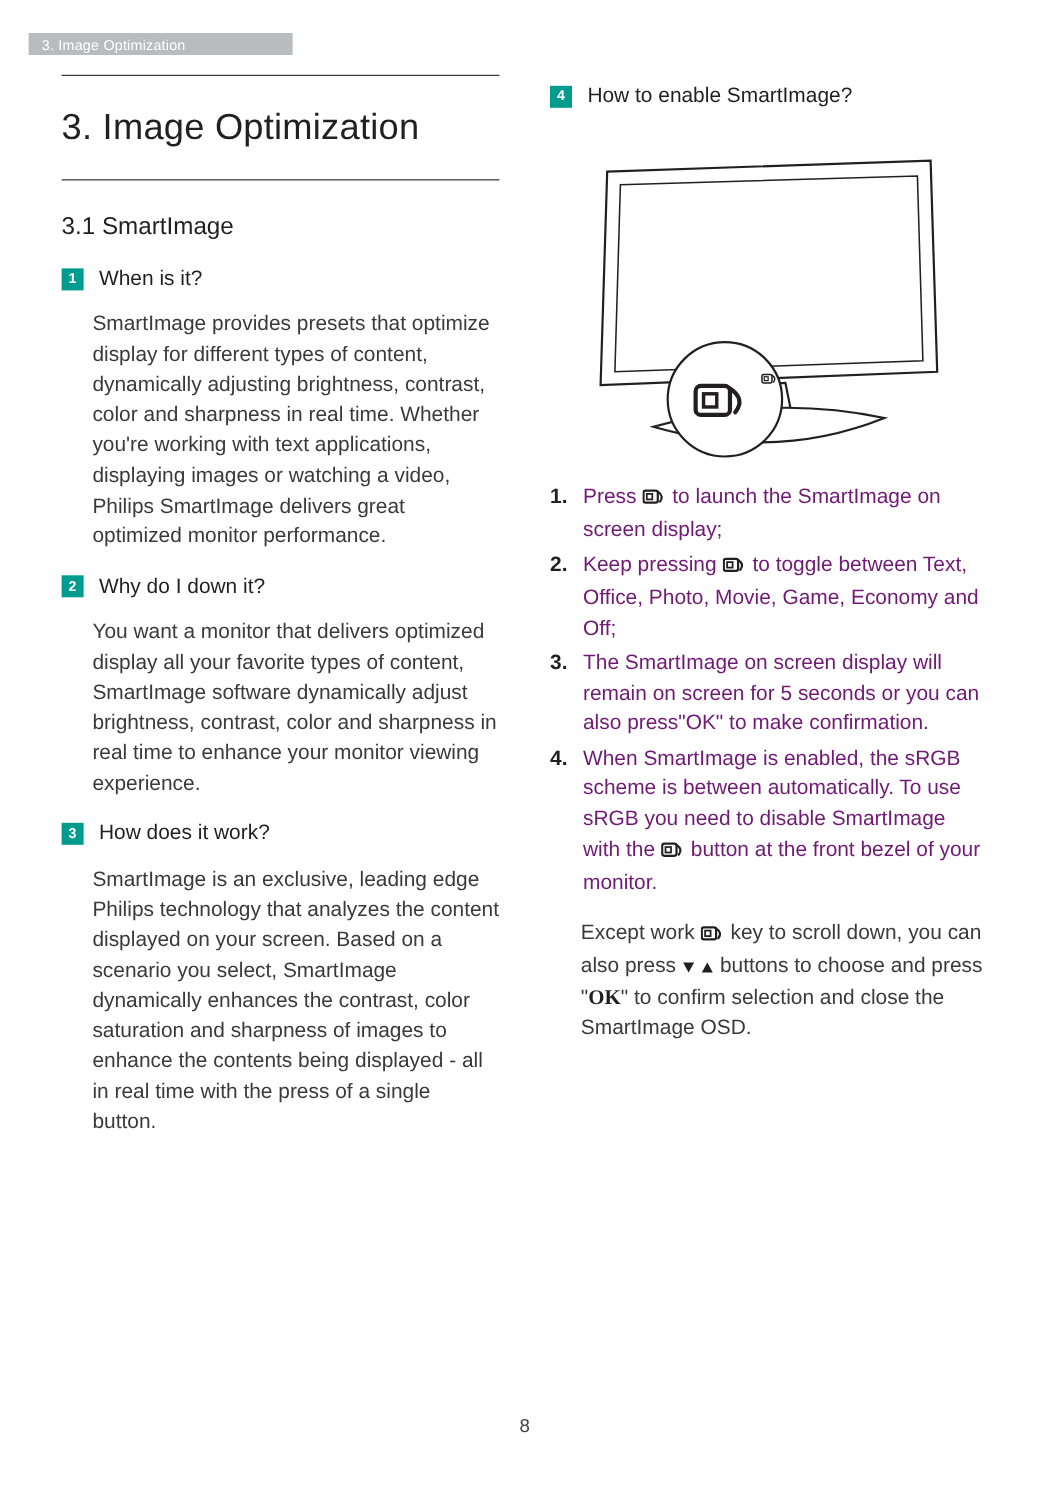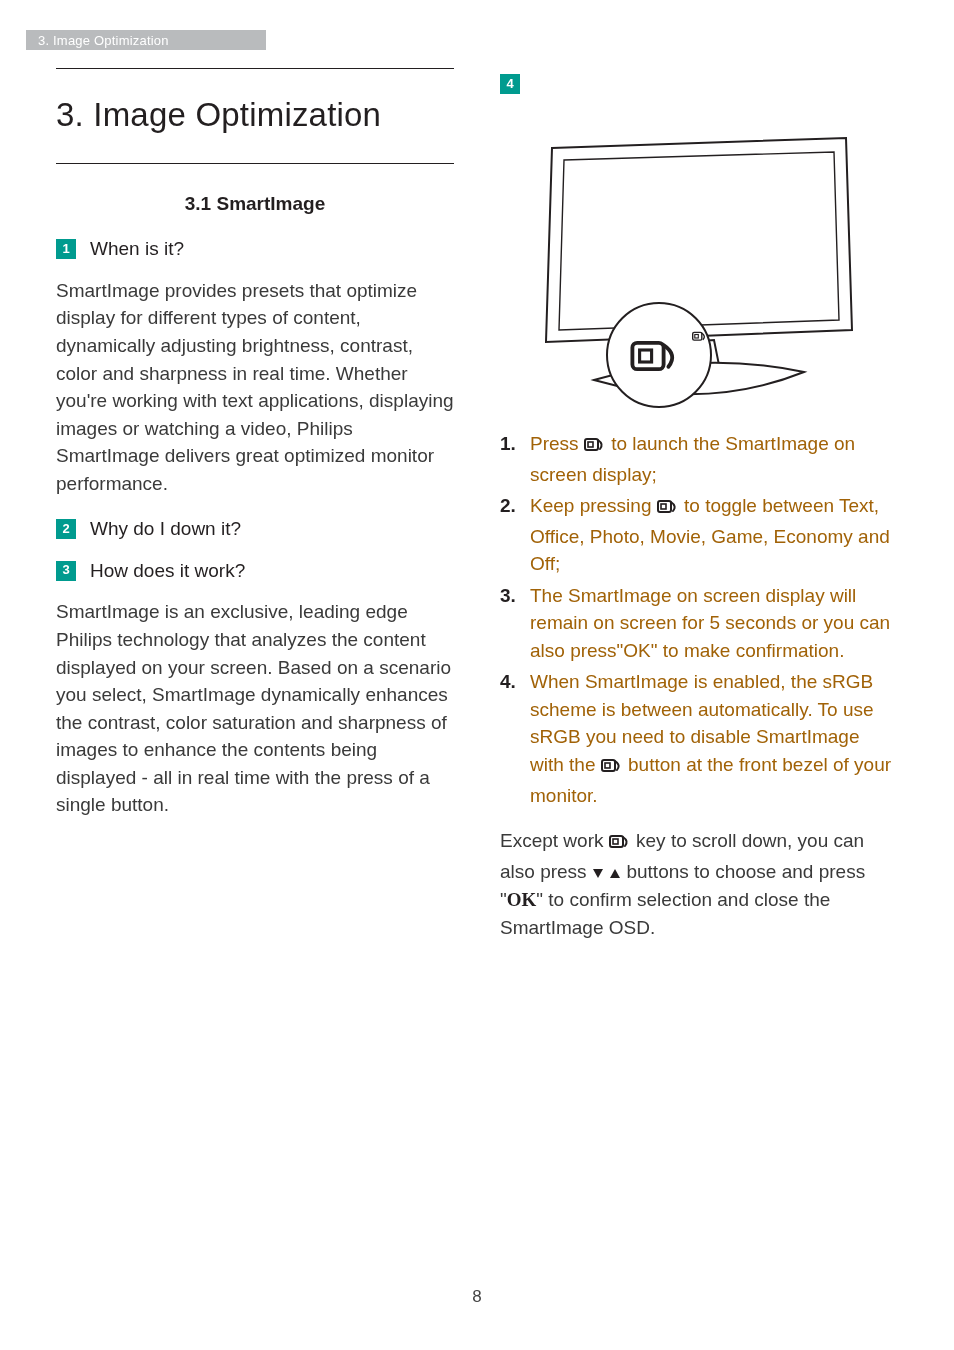--- a/index.html
+++ b/index.html
@@ -34,58 +34,57 @@
     border: none; border-top: 1.5px solid #231f20;
     margin: 0;
   }
   h1.title {
     font-weight: 300;
     font-size: 33px;
     margin: 22px 0 24px 0;
     letter-spacing: .2px;
   }
   .subsection {
-    font-weight: 700;
-    font-size: 19px;
+    font-weight: 400;
+    font-size: 22px;
     margin: 26px 0 18px 0;
-    text-align: center;
   }
   .num-heading {
     display: flex;
     align-items: center;
     gap: 14px;
     margin: 12px 0 14px 0;
     font-size: 19px;
   }
   .num-box {
     display: inline-flex;
     align-items: center; justify-content: center;
     width: 20px; height: 20px;
     background: #009b8f;
     color: #fff;
     font-size: 13px;
     font-weight: 600;
   }
   .para { margin-bottom: 18px; color: #3a3a3a; }
-  .col p { color: #3a3a3a; }
+  .col p { color: #3a3a3a; margin-left: 28px; }
   .monitor-figure {
     margin: 36px auto 20px auto;
     width: 330px; height: 280px;
   }
   ol.steps {
     list-style: none;
     counter-reset: step;
     margin: 8px 0 18px 0;
   }
   ol.steps > li {
     counter-increment: step;
     position: relative;
     padding-left: 30px;
     margin-bottom: 4px;
-    color: #a16207;
+    color: #701a75;
   }
   ol.steps > li::before {
     content: counter(step) ".";
     position: absolute;
     left: 0;
     font-weight: 600;
     color: #231f20;
   }
   .si-icon {
     display: inline-block;
@@ -133,31 +132,33 @@
     <div class="num-heading">
       <span class="num-box">1</span>
       <span>When is it?</span>
     </div>
     <p class="para">SmartImage provides presets that optimize display for different types of content, dynamically adjusting brightness, contrast, color and sharpness in real time. Whether you're working with text applications, displaying images or watching a video, Philips SmartImage delivers great optimized monitor performance.</p>
 
     <div class="num-heading">
       <span class="num-box">2</span>
       <span>Why do I down it?</span>
     </div>
+    <p class="para">You want a monitor that delivers optimized display all your favorite types of content, SmartImage software dynamically adjust brightness, contrast, color and sharpness in real time to enhance your monitor viewing experience.</p>
 
     <div class="num-heading">
       <span class="num-box">3</span>
       <span>How does it work?</span>
     </div>
     <p class="para">SmartImage is an exclusive, leading edge Philips technology that analyzes the content displayed on your screen. Based on a scenario you select, SmartImage dynamically enhances the contrast, color saturation and sharpness of images to enhance the contents being displayed - all in real time with the press of a single button.</p>
   </div>
 
   <div class="col">
     <div class="num-heading" style="margin-top:6px">
       <span class="num-box">4</span>
+      <span>How to enable SmartImage?</span>
     </div>
 
     <div class="monitor-figure">
       <svg viewBox="0 0 330 280" width="330" height="280">
 
         <polygon points="18,18 312,8 318,200 12,212" fill="#fff" stroke="#231f20" stroke-width="2"></polygon>
 
         <polygon points="30,30 300,22 305,190 25,200" fill="#fff" stroke="#231f20" stroke-width="1.4"></polygon>
 
         <path d="M150 212 l30 -2 l6 30 l-42 3 z" fill="#fff" stroke="#231f20" stroke-width="2"></path>

